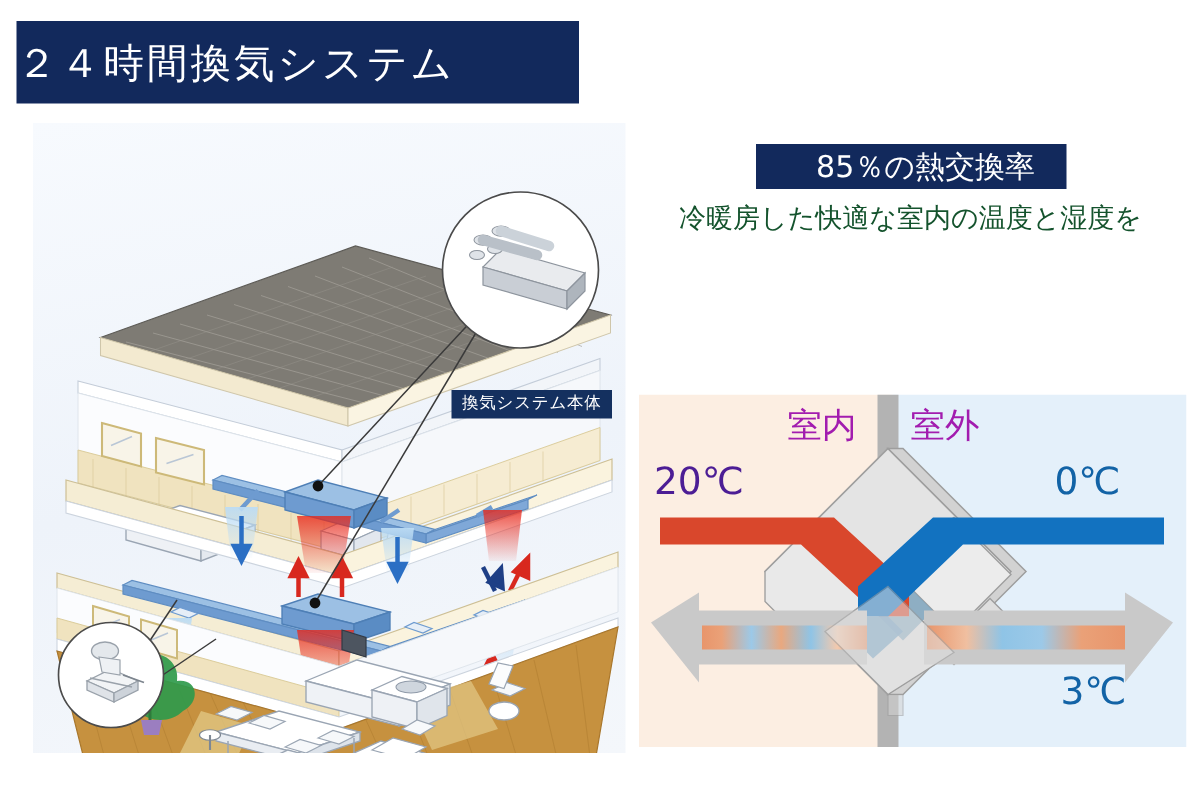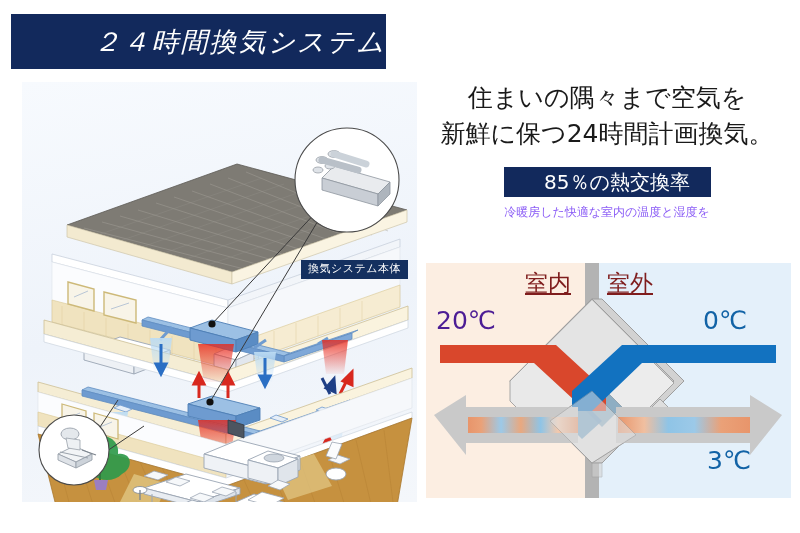--- a/index.html
+++ b/index.html
@@ -8,21 +8,21 @@
     background: #ffffff;
     font-family: "DejaVu Sans", "Liberation Sans", sans-serif;
     position: relative; overflow: hidden;
   }
 
   
   #title-bar {
     position: absolute; left: 11px; top: 14px;
     width: 375px; height: 55px;
     background: #12295c;
-    display: flex; align-items: center; justify-content: flex-end; font-style: italic;
+    display: flex; align-items: center; justify-content: flex-start;
   }
   #title-bar .title-text {
     color: #ffffff;
     font-size: 27px;
     letter-spacing: 2px;
     font-weight: 400;
     white-space: nowrap;
   }
 
   
@@ -66,38 +66,37 @@
     width: 207px; height: 30px;
     background: #12295c;
     display:flex; align-items:center; justify-content:center;
   }
   #rate-badge span {
     color:#ffffff; font-size: 20px; letter-spacing: 0px; white-space: nowrap; margin-left: 20px;
   }
   #sub-desc {
     margin-top: 7px;
     text-align:center;
-    font-size: 12px;
+    font-size: 18px;
     line-height: 1.45;
-    color: #8b5cf6;
+    color: #14532d;
     white-space: nowrap;
   }
 
   
   #hx-panel {
     position: absolute; left: 426px; top: 263px;
     width: 365px; height: 235px;
   }
   #hx-svg { position:absolute; left:0; top:0; }
   .hx-label {
     position: absolute;
     font-size: 23px;
-    color: #7f1d1d;
+    color: #a21caf;
     white-space: nowrap;
-    text-decoration: underline;
   }
   #lbl-indoor  { left: 99px;  top: 5px; }
   #lbl-outdoor { left: 181px; top: 5px; }
 
   .temp {
     position:absolute;
     font-size: 25px;
     font-weight: 400;
     white-space: nowrap;
   }
@@ -449,24 +448,20 @@
         <line x1="60" y1="368" x2="74" y2="373" stroke="#7d858e" stroke-width="1.2"></line>
       </g>
     </g>
   </svg>
 
   <div class="callout-badge" id="badge-unit">換気システム本体</div>
 
 </div>
 
 <div id="right-col">
-  <div id="headline">
-    <div>住まいの隅々まで空気を</div>
-    <div>新鮮に保つ24時間計画換気。</div>
-  </div>
 
   <div id="rate-badge">
     <span>85％の熱交換率</span>
   </div>
 
   <div id="sub-desc">
     <div>冷暖房した快適な室内の温度と湿度を</div>
   </div>
 </div>
 

